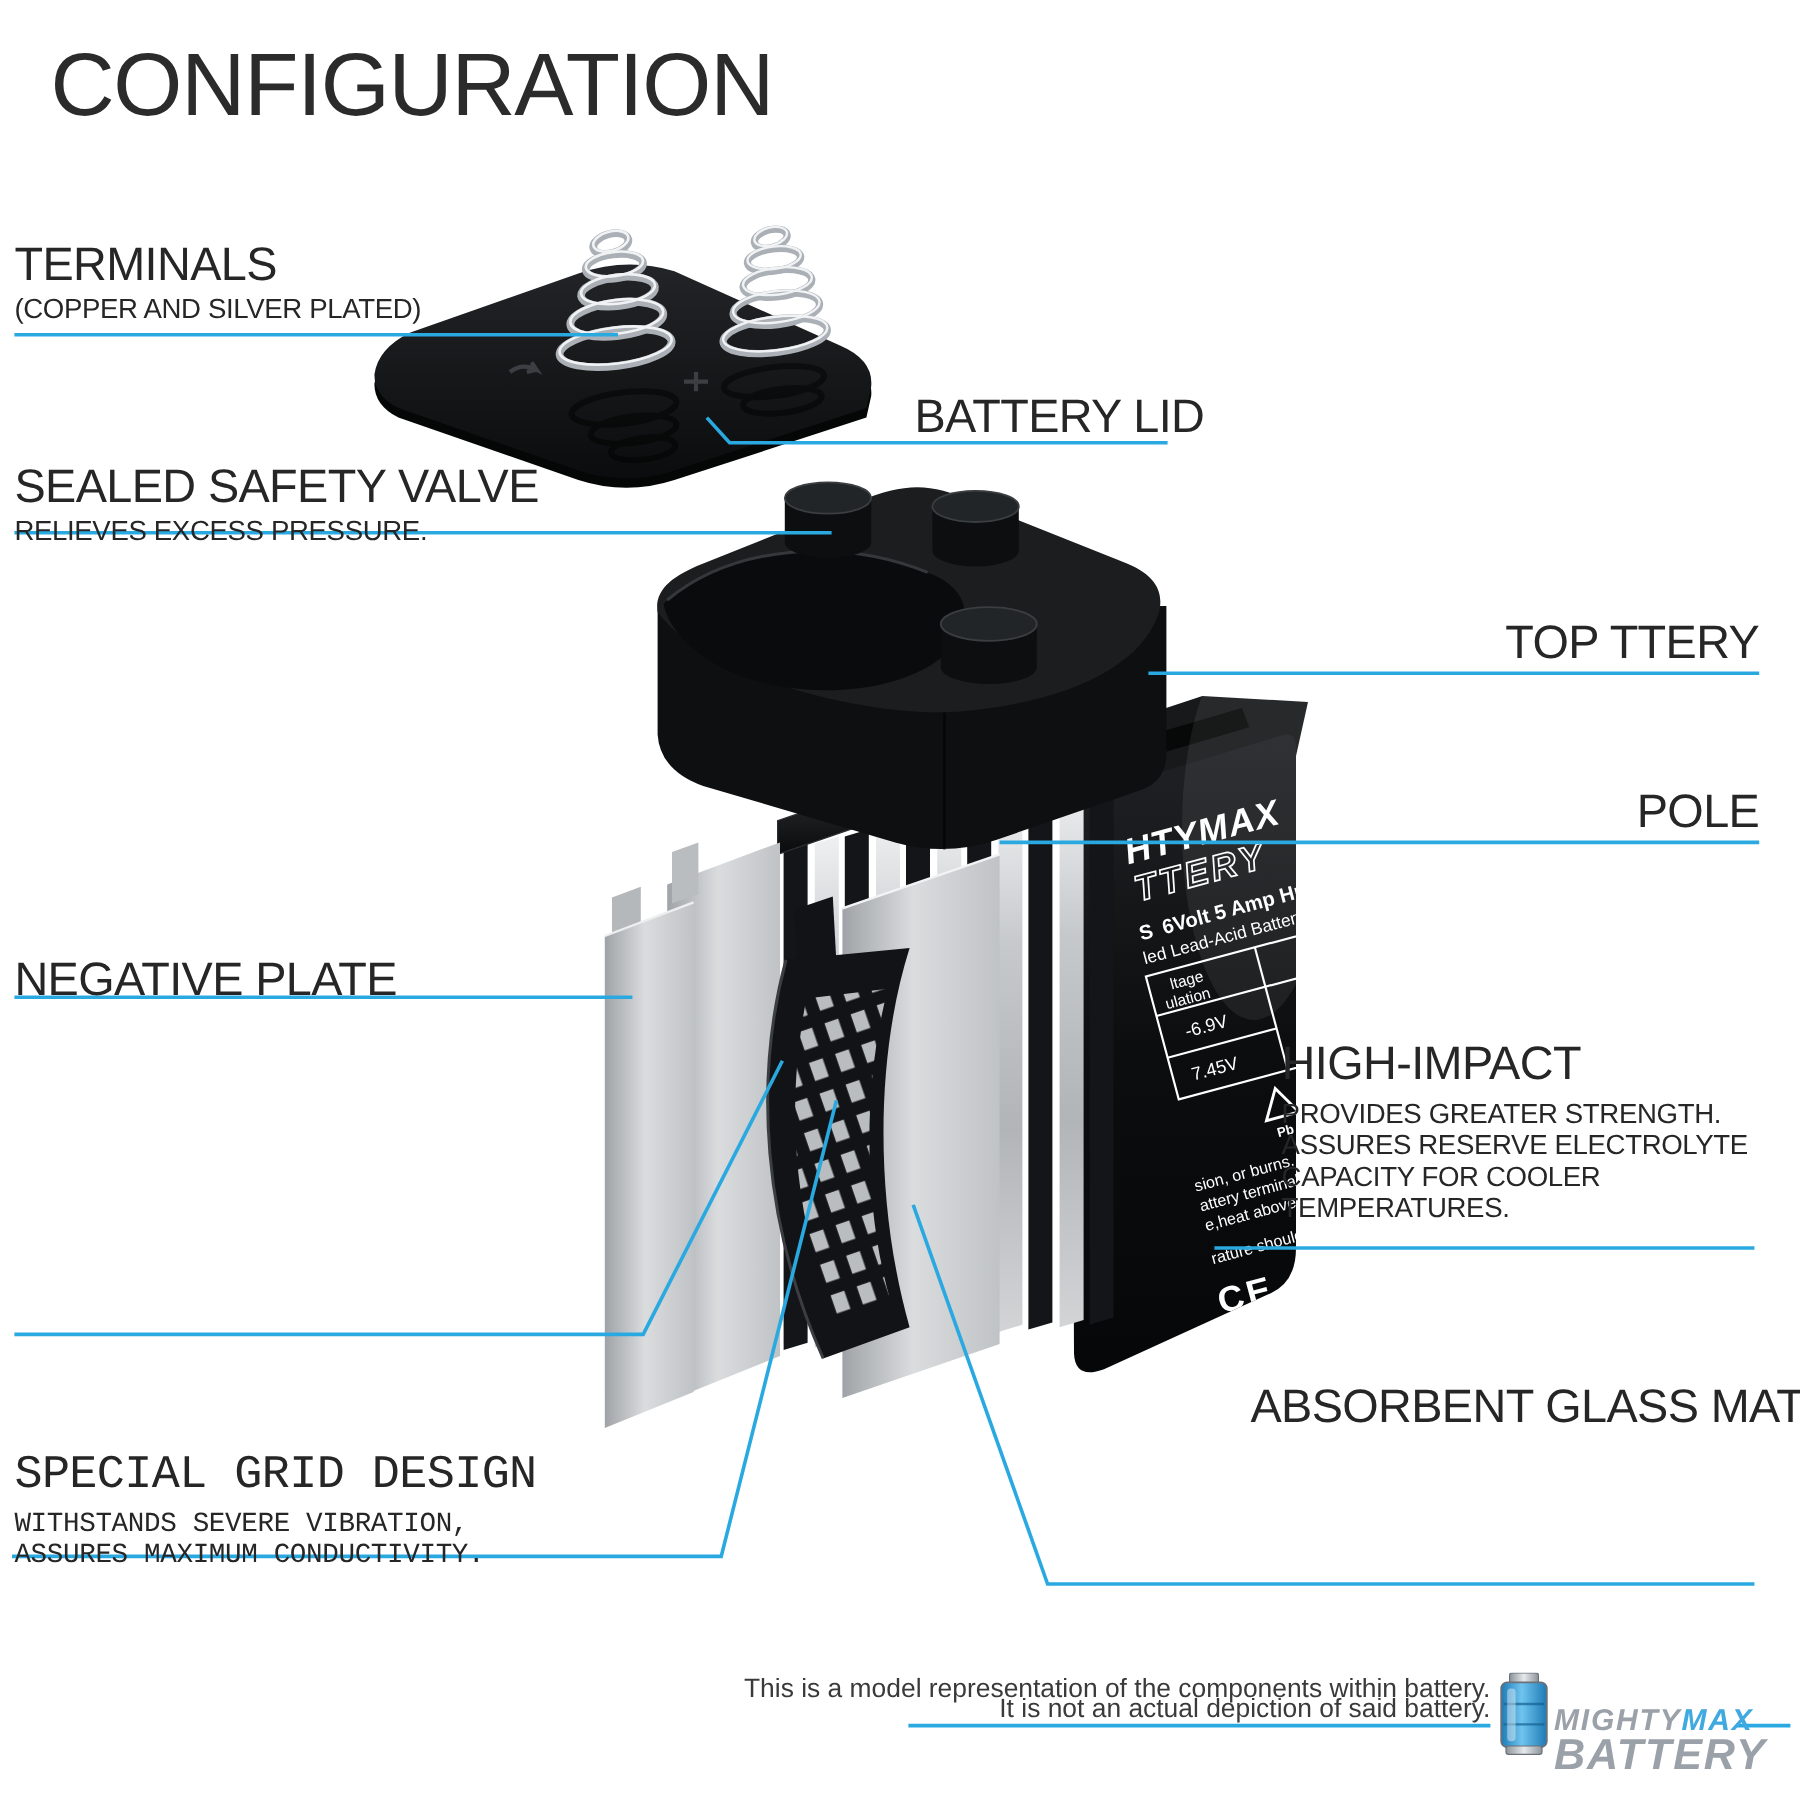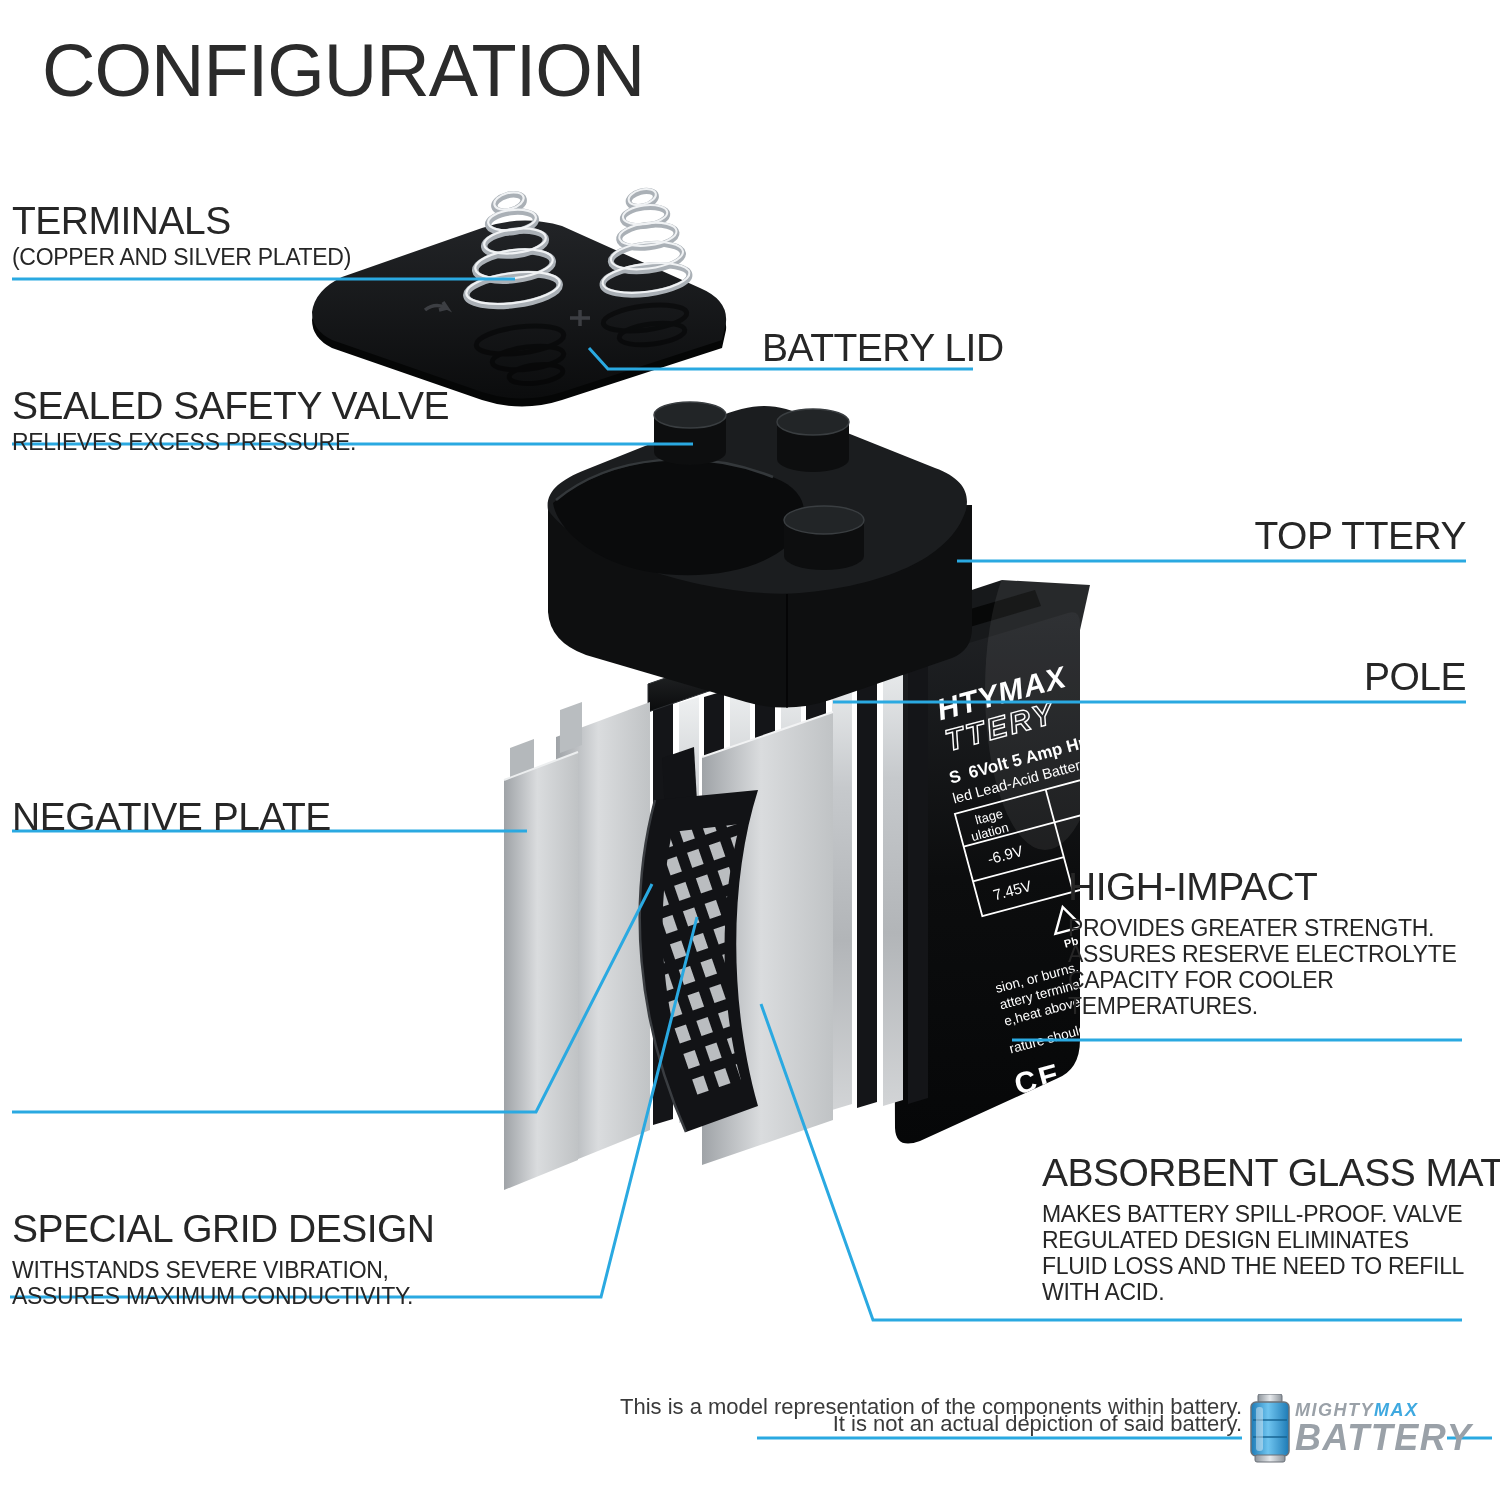--- a/index.html
+++ b/index.html
@@ -11,21 +11,21 @@
   .cs{font-size:23px;line-height:26px;letter-spacing:-0.3px;font-weight:400;}
   .title{position:absolute;left:42px;top:28px;font-size:74px;letter-spacing:-1px;
          font-weight:400;color:#2b2b2b;white-space:nowrap;}
   .right-align{text-align:right;}
   .desc{margin-top:5px;}
   .footer-text{position:absolute;right:258px;top:1398px;text-align:right;
                font-size:22px;line-height:17px;color:#3a3a3a;}
   .footer-text div{line-height:17px;}
   .logo{position:absolute;left:1295px;top:1396px;font-style:italic;font-weight:700;
         letter-spacing:1.5px;line-height:28px;white-space:nowrap;}
-  .logo .l1{font-size:18px;}
+  .logo .l1{font-size:25px;margin-top:24px;}
   .logo .l2{font-size:36px;color:#9aa1a8;}
   .logo .gray{color:#9aa1a8;}
   .logo .blue{color:#3fa9e0;}
 </style>
 </head>
 <body>
 
 <div class="stage">
 
 <svg width="1500" height="1500" viewBox="0 0 1500 1500">
@@ -257,29 +257,28 @@
 <div class="label ct right-align" style="right:34px;top:654px;">POLE</div>
 
 <div class="label ct" style="left:12px;top:794px;">NEGATIVE PLATE</div>
 
 <div class="label" style="left:1068px;top:864px;width:400px;">
   <div class="ct">HIGH-IMPACT</div>
   <div class="cs desc">PROVIDES GREATER STRENGTH. ASSURES RESERVE ELECTROLYTE CAPACITY FOR COOLER TEMPERATURES.</div>
 </div>
 
 
-<div class="label" style="left:12px;top:1206px;">
+<div class="label" style="left:12px;top:1206px;font-family:Liberation Mono, monospace;">
   <div class="ct">SPECIAL GRID DESIGN</div>
   <div class="cs desc">WITHSTANDS SEVERE VIBRATION,</div>
   <div class="cs">ASSURES MAXIMUM CONDUCTIVITY.</div>
 </div>
 
 <div class="label" style="left:1042px;top:1150px;width:430px;">
   <div class="ct">ABSORBENT GLASS MAT</div>
-  <div class="cs desc">MAKES BATTERY SPILL-PROOF. VALVE REGULATED DESIGN ELIMINATES FLUID LOSS AND THE NEED TO REFILL WITH ACID.</div>
 </div>
 
 <div class="footer-text">
   <div>This is a model representation of the components within battery.</div>
   <div>It is not an actual depiction of said battery.</div>
 </div>
 
 <svg width="44" height="70" style="position:absolute;left:1248px;top:1394px;" viewBox="0 0 44 70">
   <defs>
     <linearGradient id="capGrad" x1="0" y1="0" x2="1" y2="0">

